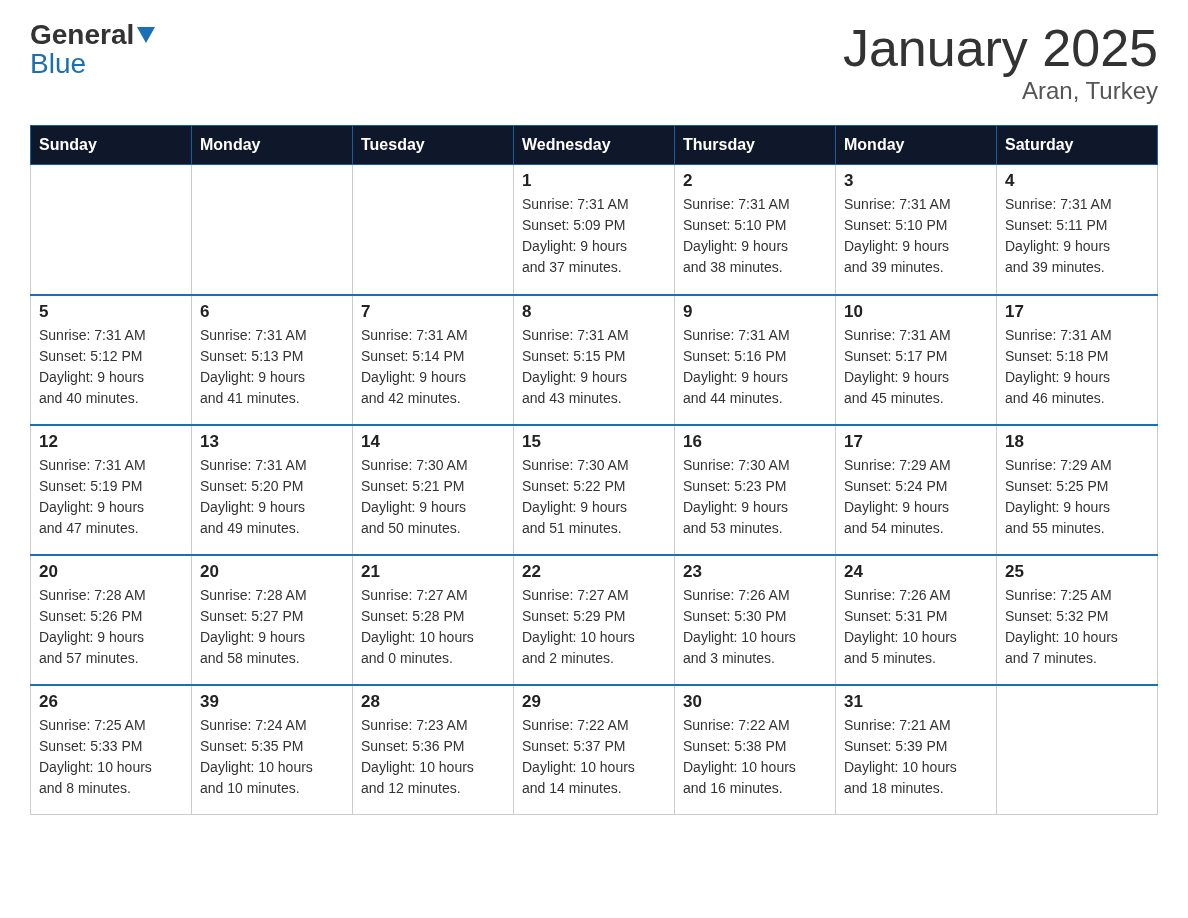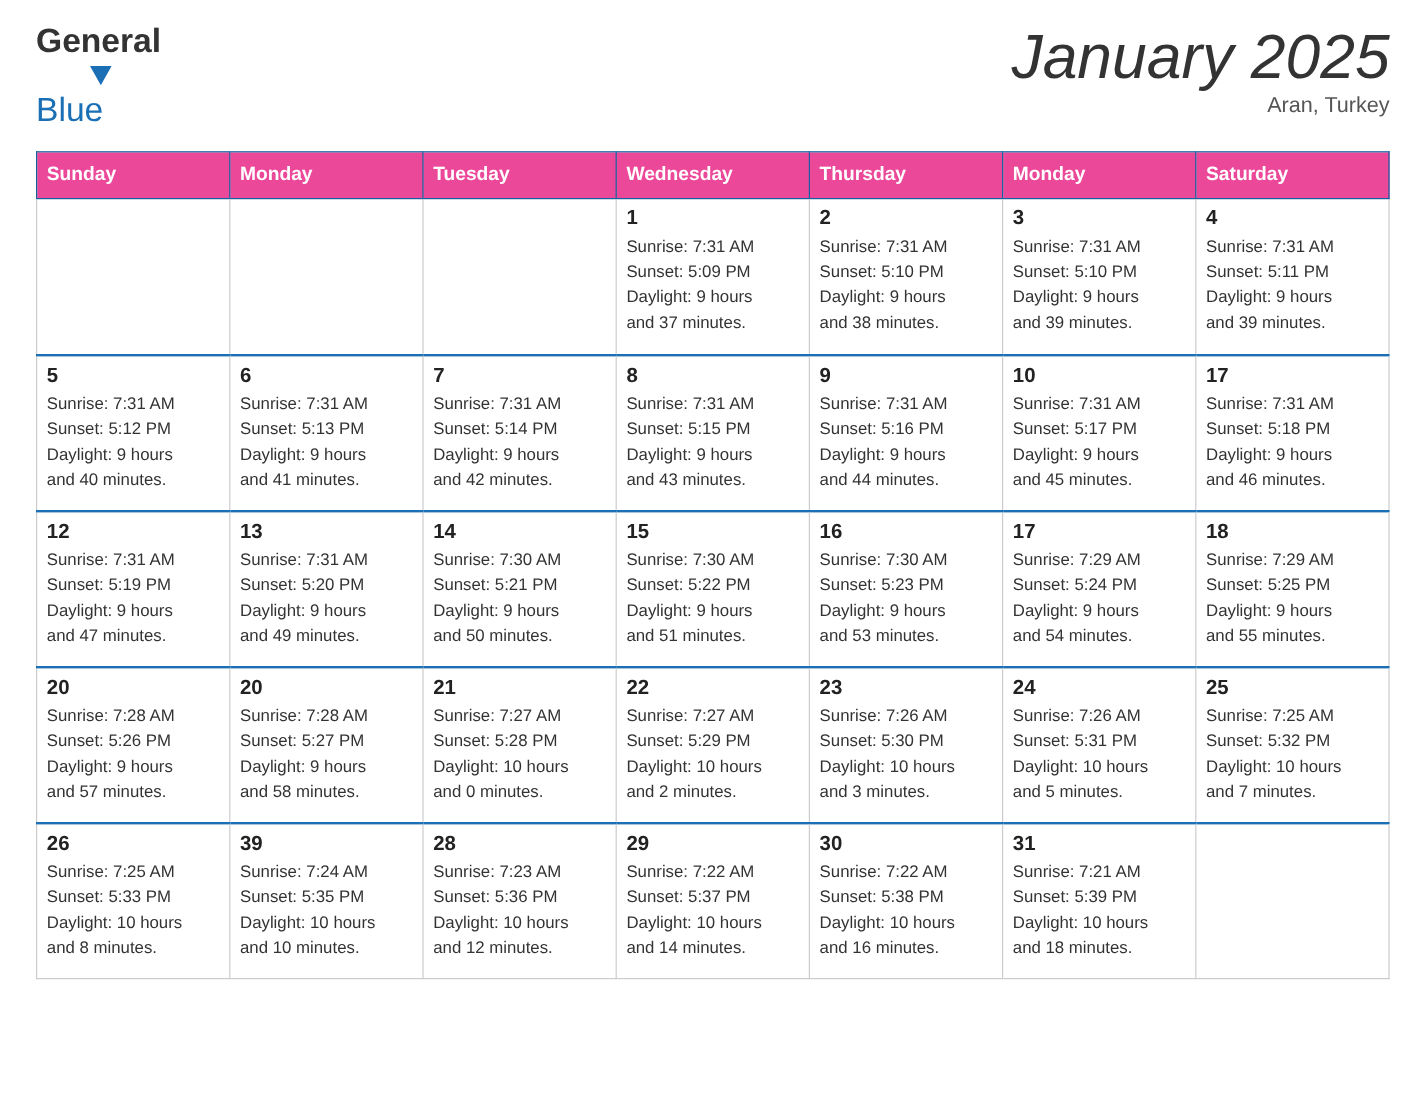--- a/index.html
+++ b/index.html
@@ -28,33 +28,32 @@
     .logo-general { color: #333; }
     .logo-blue { color: #1a6fb5; }
     .title-block {
       text-align: right;
     }
     .title-block h1 {
       font-size: 52px;
       font-weight: normal;
       color: #333;
       line-height: 1.1;
-      font-style: italic;
     }
     .title-block .subtitle {
-      font-size: 18px;
+      font-size: 24px;
       color: #555;
     }
     .calendar {
       width: 100%;
       border-collapse: collapse;
       border: 1px solid #bbb;
     }
     .calendar thead tr th {
-      background-color: #ec4899;
+      background-color: #0f172a;
       color: #fff;
       font-size: 16px;
       font-weight: bold;
       padding: 10px 8px;
       text-align: left;
       border: 1px solid #1560a0;
       margin-left: 30px;
     }
     .calendar tbody tr td {
       vertical-align: top;
@@ -85,21 +84,21 @@
     .row-separator td {
       border-top: 2px solid #1a6fb5 !important;
     }
   </style>
 </head>
 <body>
 
 <div class="header">
   <div class="logo">
     <div>
-      <div style="display:flex;align-items:center;flex-direction:column;">
+      <div style="display:flex;align-items:center;">
         <span class="logo-general">General</span>
         <span style="display:inline-block;margin-left:3px;margin-bottom:2px;">
           <svg width="18" height="16" viewBox="0 0 18 16">
             <polygon points="0,0 18,0 9,16" fill="#1a6fb5"></polygon>
           </svg>
         </span>
       </div>
       <div class="logo-blue" style="font-size:28px;font-weight:normal;">Blue</div>
     </div>
   </div>

